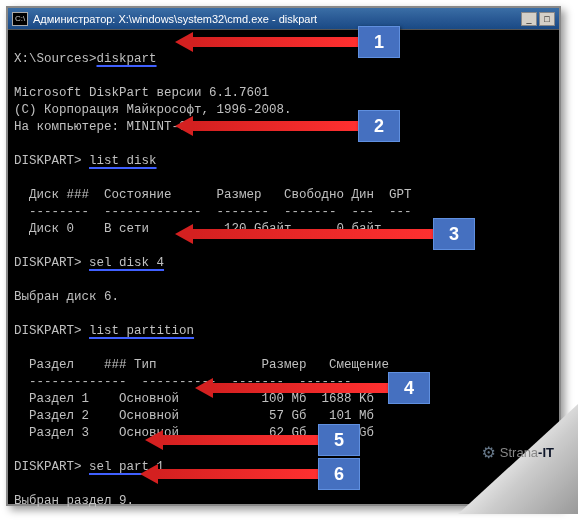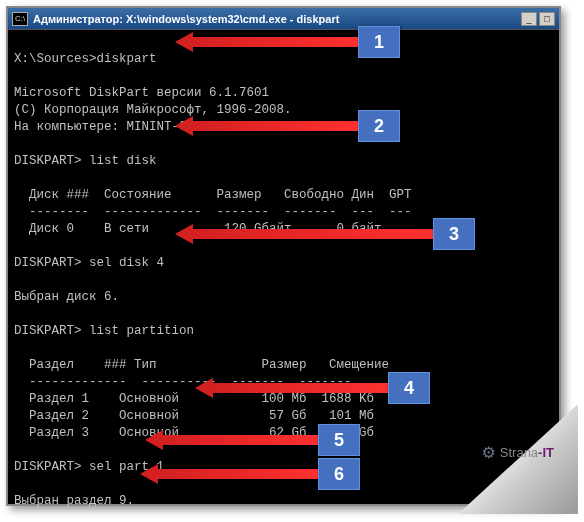--- a/index.html
+++ b/index.html
@@ -37,21 +37,21 @@
     height: 14px;
     background: #000;
     border: 1px solid #aaa;
     margin-right: 5px;
     font-size: 8px;
     color: #ccc;
     display: flex;
     align-items: center;
     justify-content: center;
   }
-  .titlebar-text { flex: 1; font-weight: bold; }
+  .titlebar-text { flex: 1; font-weight: normal; }
   .titlebar-btns { display: flex; gap: 2px; }
   .tb-btn {
     width: 16px;
     height: 14px;
     background: #d4d0c8;
     border: 1px solid #888;
     font-size: 9px;
     display: flex;
     align-items: center;
     justify-content: center;
@@ -59,20 +59,21 @@
   }
   .terminal {
     padding: 4px 6px;
     color: #c0c0c0;
     font-size: 12.5px;
     line-height: 17px;
     white-space: pre;
     position: relative;
   }
   .u {
+    text-decoration: underline;
     text-decoration-color: #4060ff;
     text-decoration-thickness: 2px;
     text-underline-offset: 3px;
   }
   .arrow {
     position: absolute;
     display: flex;
     align-items: center;
     left: 0;
     height: 20px;
@@ -118,21 +119,21 @@
     right: 30px;
     bottom: 60px;
     font-family: Arial, sans-serif;
     font-size: 13px;
     color: #888;
     display: flex;
     align-items: center;
     gap: 4px;
   }
   .watermark .gear { font-size: 16px; color: #678; }
-  .watermark .red { color: #701a75; font-weight: bold; }
+  .watermark .red { color: #0f172a; font-weight: bold; }
 </style>
 </head>
 <body>
 
 <div class="window">
   <div class="titlebar">
     <div class="titlebar-icon">C:\</div>
     <div class="titlebar-text">Администратор: X:\windows\system32\cmd.exe - diskpart</div>
     <div class="titlebar-btns">
       <div class="tb-btn">_</div>

